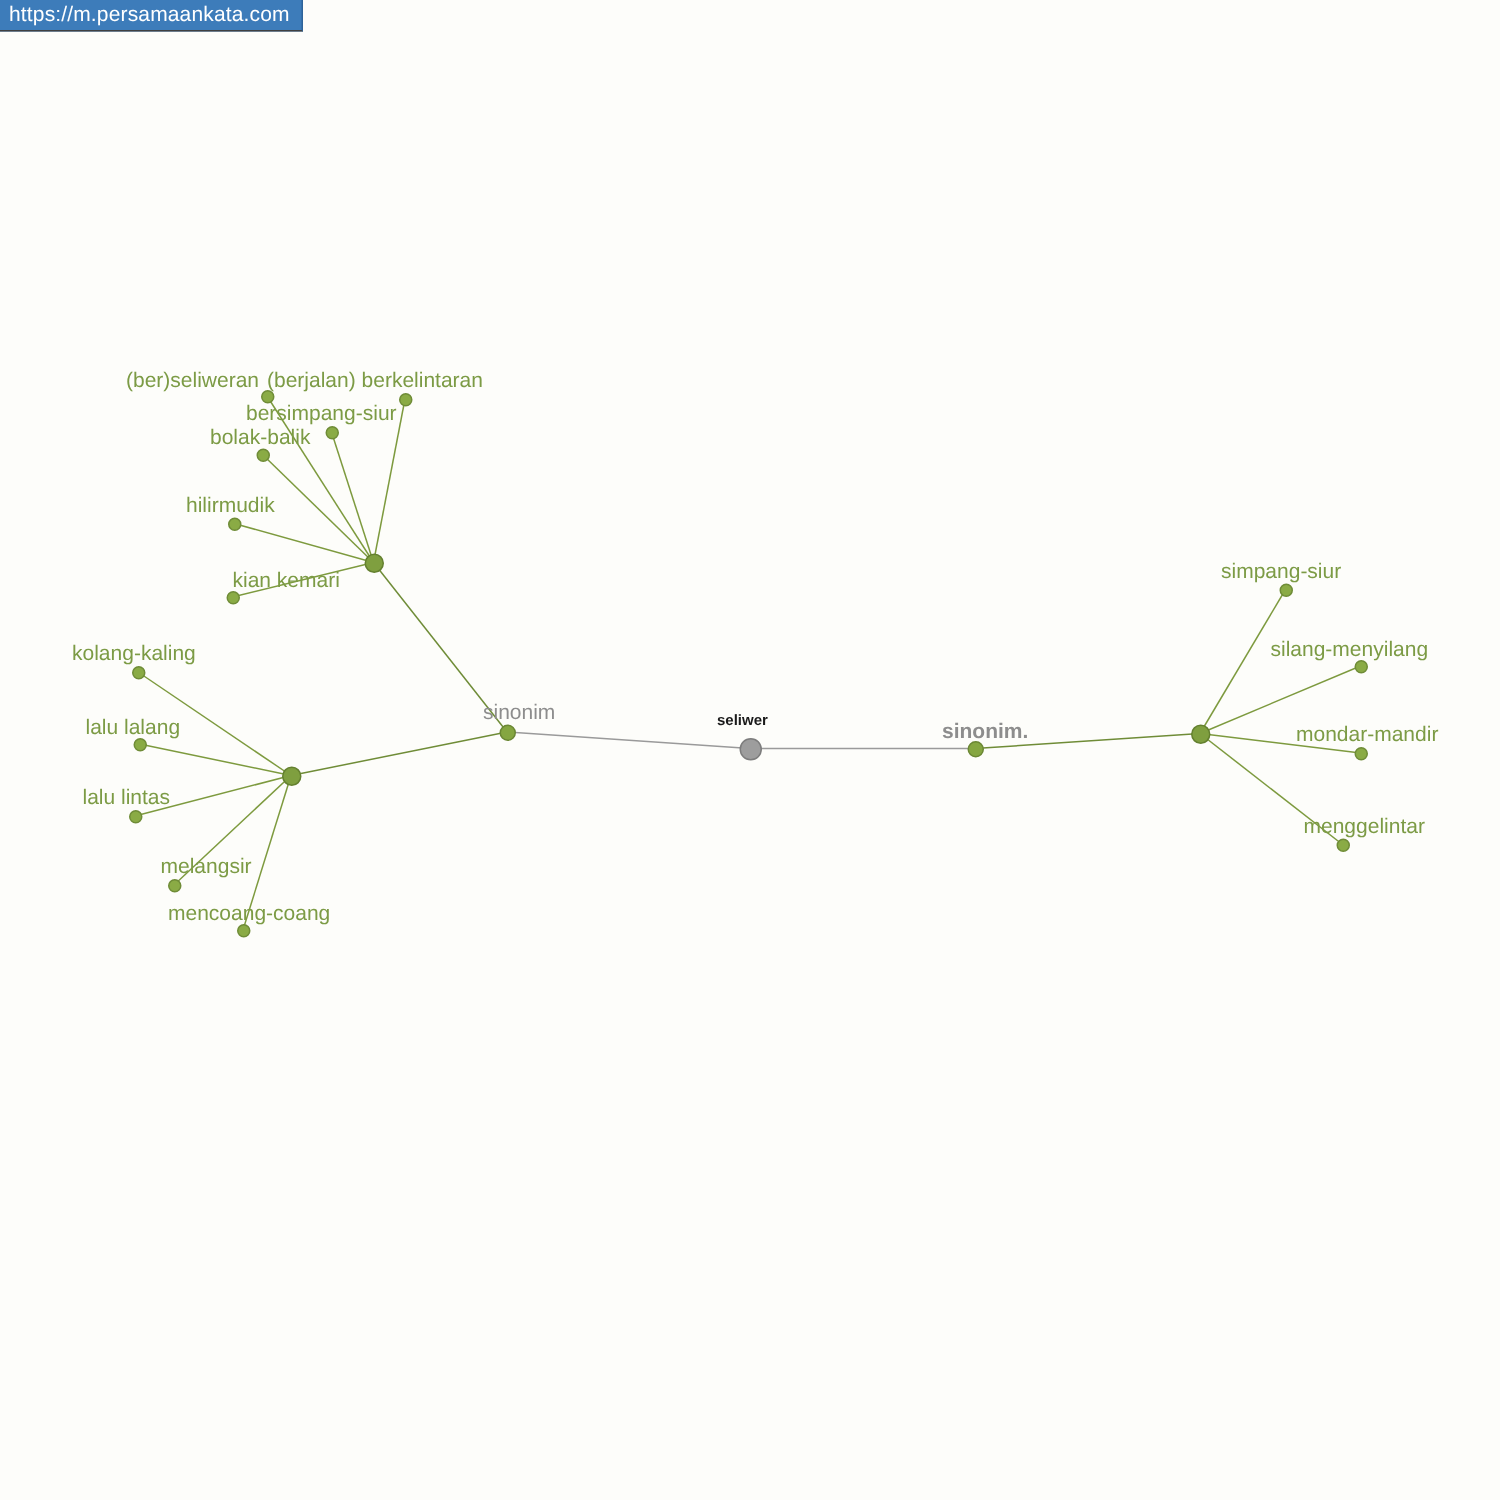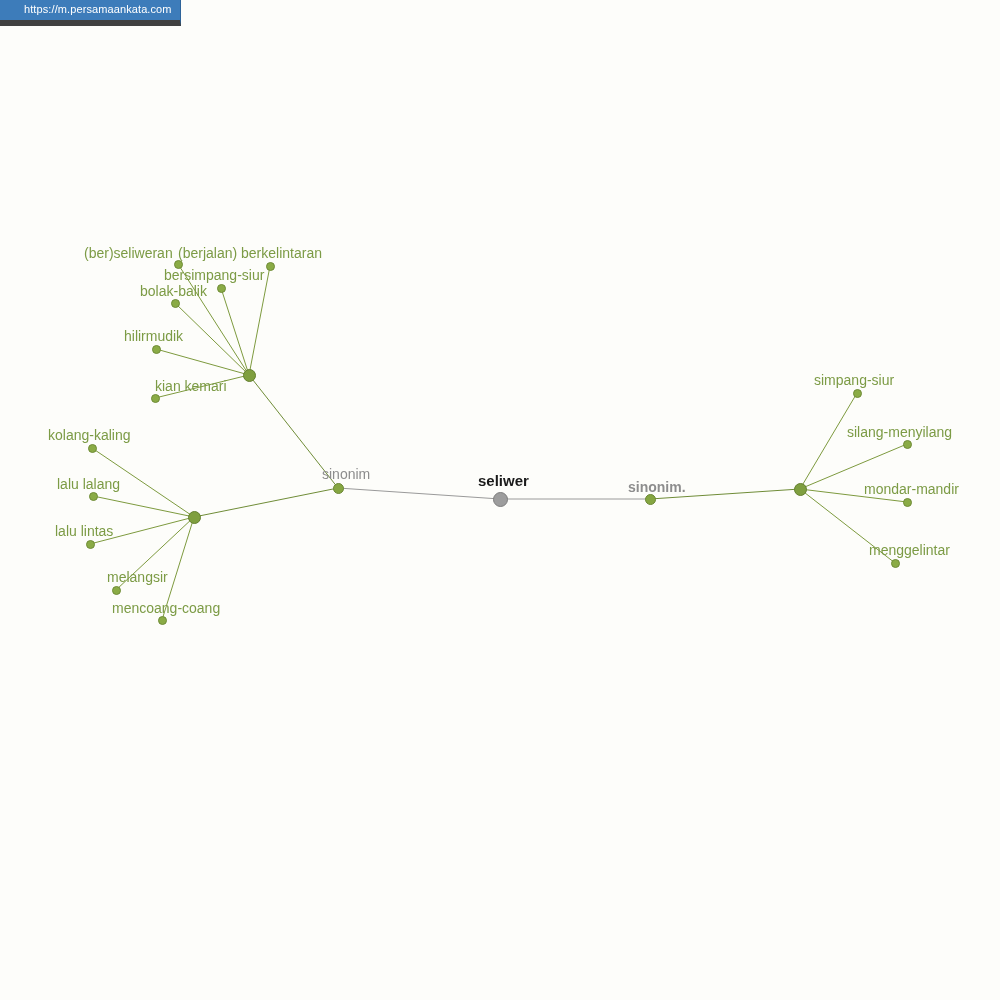--- a/index.html
+++ b/index.html
@@ -20,28 +20,28 @@
     height: 1000px;
     background: #fdfdfa;
   }
 
   
   #urlbar {
     position: absolute;
     left: 0;
     top: 0;
     height: 18px;
-    padding: 1px 8px 1px 24px;
+    padding: 1px 8px 1px 6px;
     background: #3d7cba;
     color: #ffffff;
-    font-size: 11px;
+    font-size: 14px;
     line-height: 17px;
     white-space: nowrap;
     border-right: 1px solid #2e6399;
-    border-bottom: 6px solid #404040;
+    border-bottom: 1px solid #404040;
     z-index: 50;
     letter-spacing: 0.1px;
   }
 
   
   #graph {
     position: absolute;
     left: 0;
     top: 0;
     width: 1000px;
@@ -97,21 +97,21 @@
     white-space: nowrap;
     font-size: 14px;
     line-height: 12px;
     color: #7c9b45;
   }
   .label.gray {
     color: #8d8d8d;
   }
   .label.root {
     color: #1a1a1a;
-    font-size: 15px;
+    font-size: 10px;
     font-weight: 600;
     line-height: 16px;
   }
 </style>
 </head>
 <body>
 
 <div id="app">
 
   <div id="urlbar">https://m.persamaankata.com</div>

